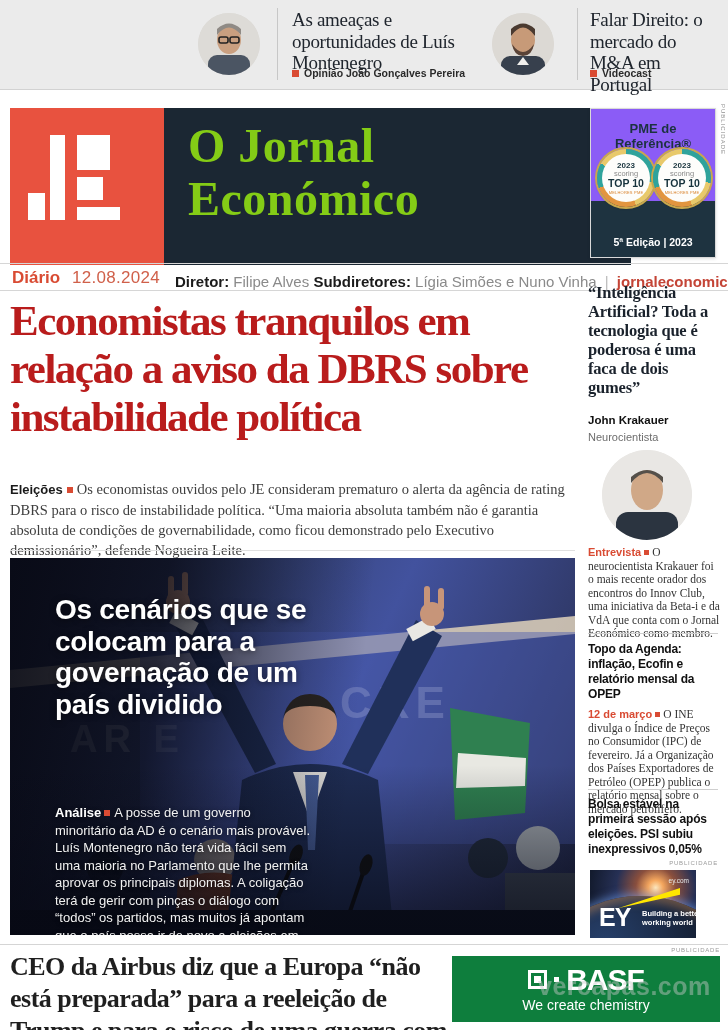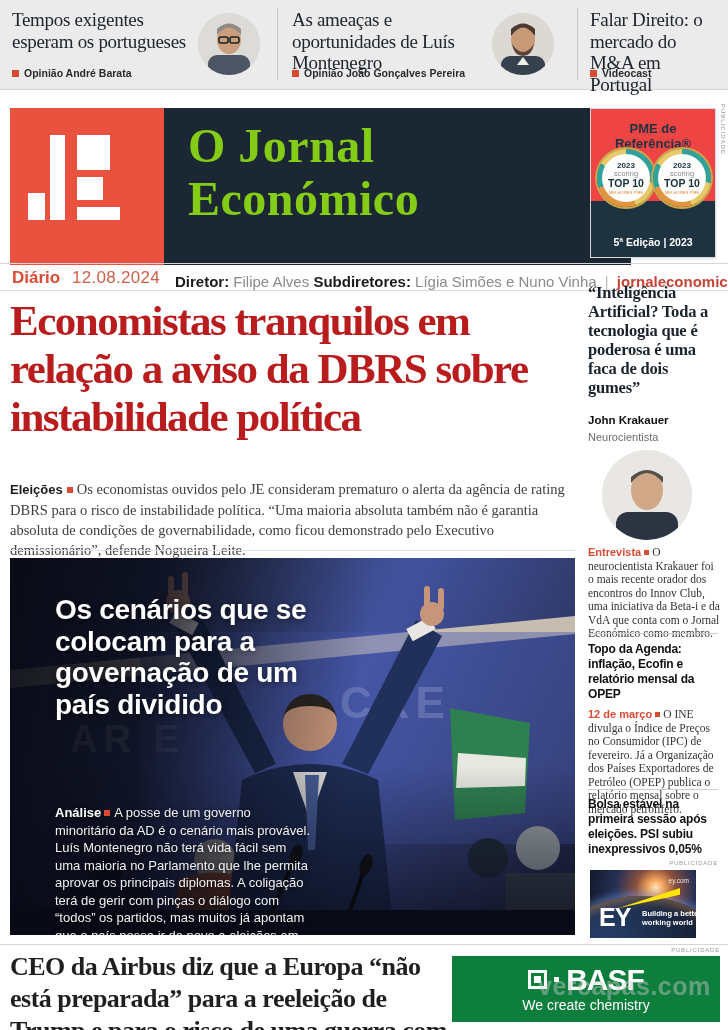--- a/index.html
+++ b/index.html
@@ -51,21 +51,21 @@
   .ph-body .sq { width:6px; height:6px; margin:0 4px 1px 3px; }
 
   
   .rule-bottom { position:absolute; left:0; top:944px; width:728px; height:1px; background:#d5d5d5; }
   .b-headline { position:absolute; left:10px; top:951px; width:442px; font-family:"Liberation Serif","DejaVu Serif",serif; font-size:26px; line-height:32px; letter-spacing:-0.5px; color:#1f1f1f; }
 
   
   .pub-vert { position:absolute; right:2px; top:104px; writing-mode:vertical-rl; font-size:6px; letter-spacing:1px; color:#8f8f8f; }
   .pub-h { position:absolute; font-size:6px; letter-spacing:0.8px; color:#9a9a9a; }
 
-  .pme { position:absolute; left:590px; top:108px; width:126px; height:150px; background:#ef4444; border:1px solid #d9d9d9; box-shadow:0 1px 3px rgba(0,0,0,0.12); }
+  .pme { position:absolute; left:590px; top:108px; width:126px; height:150px; background:#8b5cf6; border:1px solid #d9d9d9; box-shadow:0 1px 3px rgba(0,0,0,0.12); }
   .pme-title { position:absolute; left:0; top:12px; width:100%; text-align:center; font-size:13px; font-weight:800; color:#1C3240; }
   .pme-band { position:absolute; left:0; bottom:0; width:100%; height:56px; background:#1E3340; }
   .pme-footer { position:absolute; left:0; bottom:9px; width:100%; text-align:center; color:#fff; font-size:10.5px; font-weight:bold; }
   .medal { position:absolute; width:58px; height:58px; border-radius:50%; padding:5px;
            background:conic-gradient(#2FA39B 0 100deg,#E8C96A 100deg 160deg,#E2953F 160deg 250deg,#2FA39B 250deg 300deg,#E8C96A 300deg 360deg);
            box-shadow:0 0 0 2px #C9A84C, 0 1px 3px rgba(0,0,0,0.3); }
   .medal-in { width:100%; height:100%; border-radius:50%; background:#fdfdfb; display:flex; flex-direction:column; align-items:center; justify-content:center; }
   .m-year { font-size:8px; font-weight:bold; color:#16323c; }
   .m-scoring { font-size:7.5px; color:#8a8a8a; margin-top:-1px; }
   .m-top { font-size:10.5px; font-weight:800; color:#16323c; margin-top:-1px; }
@@ -101,27 +101,20 @@
   .basf-word { font-size:30px; font-weight:800; color:#fff; letter-spacing:-1px; line-height:28px; }
   .basf-tag { font-size:14px; color:#fff; }
   .watermark { position:absolute; left:538px; top:972px; font-size:25px; font-weight:bold; color:#c9c9c9; opacity:0.45; letter-spacing:0.5px; z-index:5; pointer-events:none; }
 </style>
 </head>
 <body>
 
 <div id="page">
 
   <header class="topstrip">
-    <div class="ts-item" style="left:12px;width:192px;">
-      <div class="ts-title">Tempos exigentes esperam os portugueses</div>
-      <div class="ts-kicker">
-        <span class="sq"></span>
-        <span>Opinião André Barata</span>
-      </div>
-    </div>
     <div class="ts-photo" style="left:198px;">
       <svg width="62" height="62" viewBox="0 0 62 62">
         <circle cx="31" cy="31" r="31" fill="#dddbd7"></circle>
         <rect x="10" y="42" width="42" height="20" rx="9" fill="#4b5563"></rect>
         <ellipse cx="31" cy="27" rx="12" ry="14" fill="#c99f80"></ellipse>
         <path d="M19 22 q12 -15 24 0 l0 -6 q-12 -11 -24 0 z" fill="#8f8a85"></path>
         <rect x="21" y="24" width="9" height="6" rx="2" fill="none" stroke="#222" stroke-width="1.6"></rect>
         <rect x="32" y="24" width="9" height="6" rx="2" fill="none" stroke="#222" stroke-width="1.6"></rect>
       </svg>
     </div>

